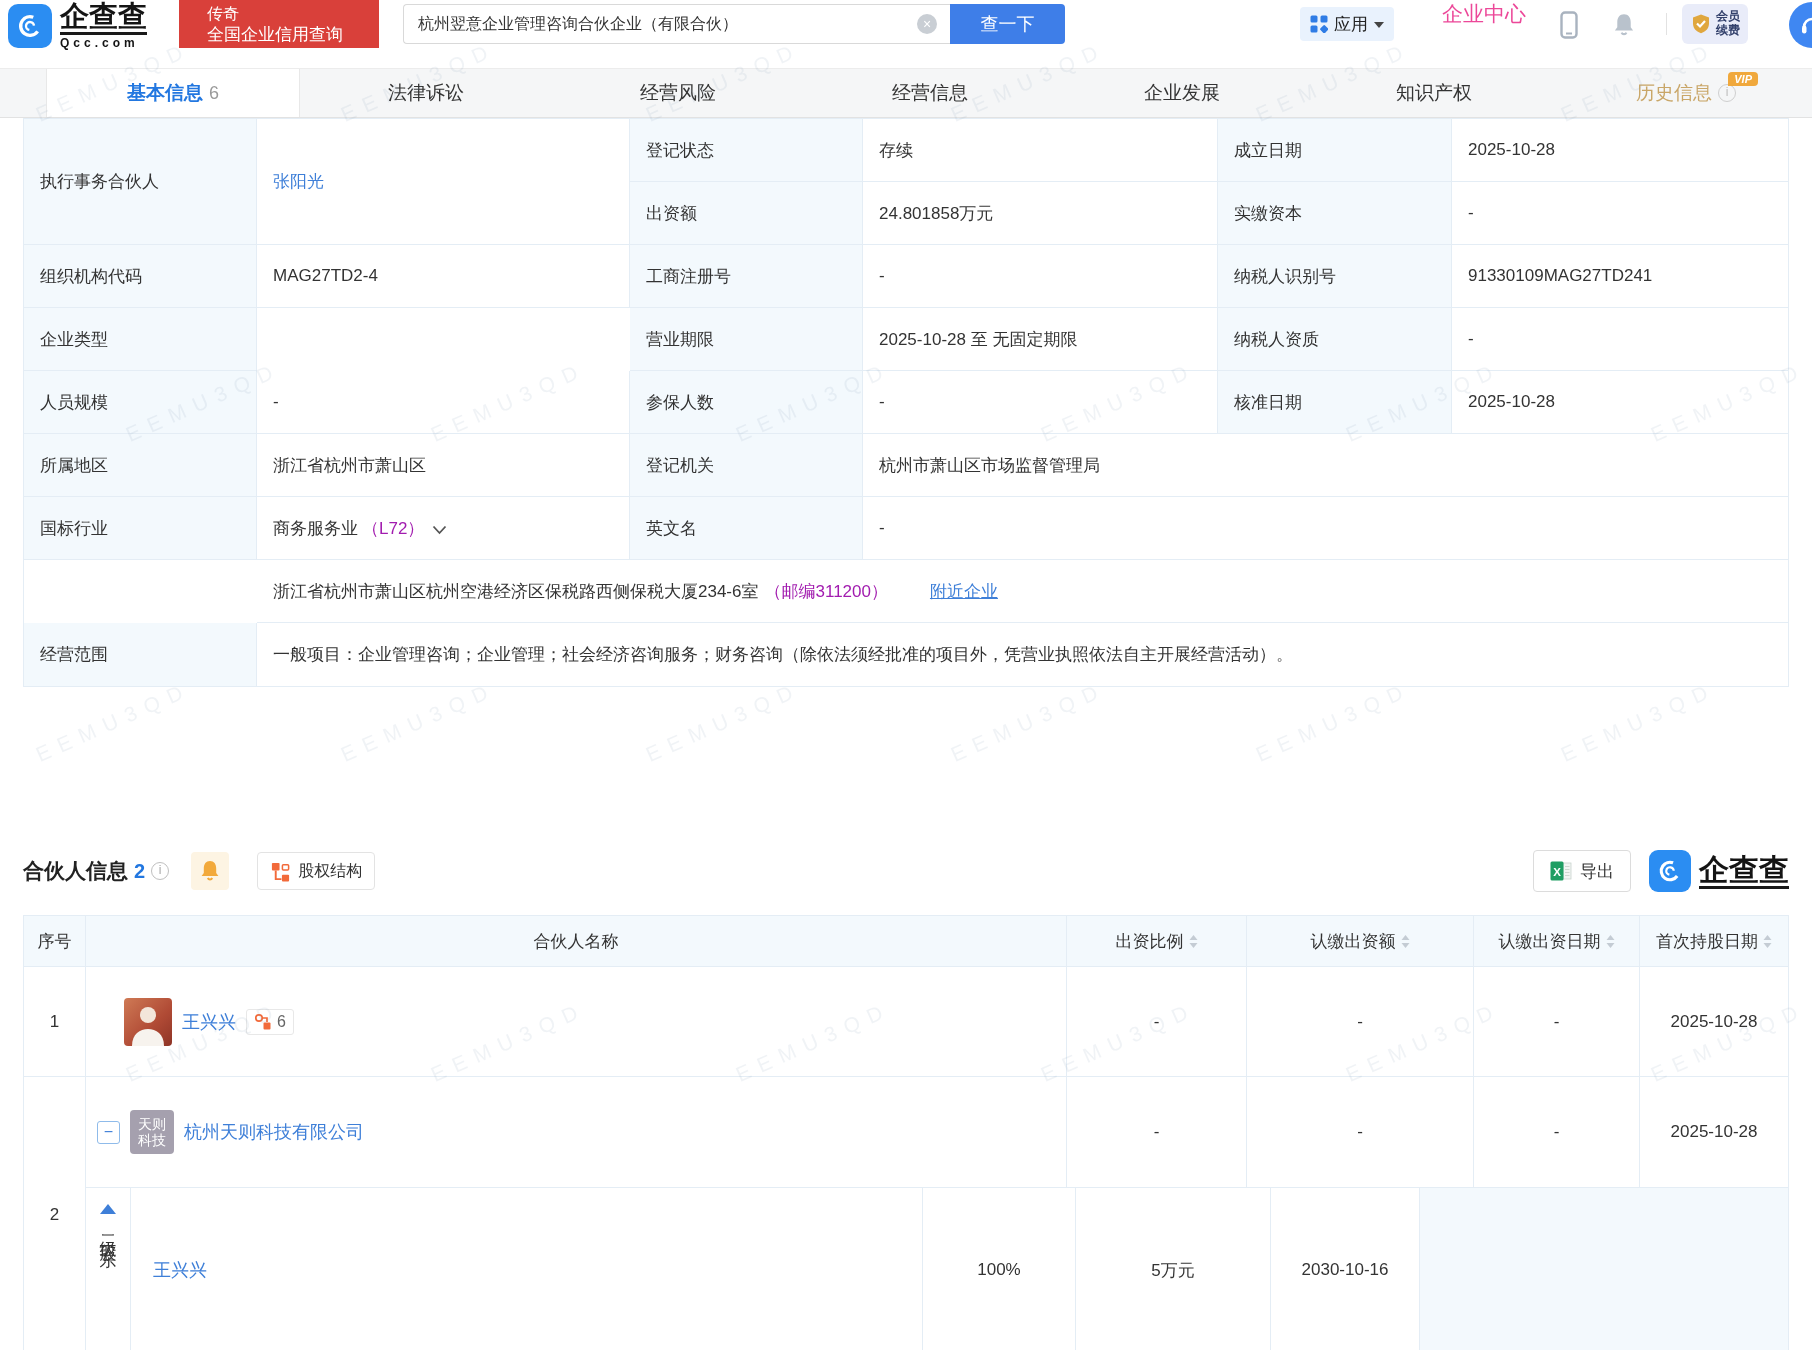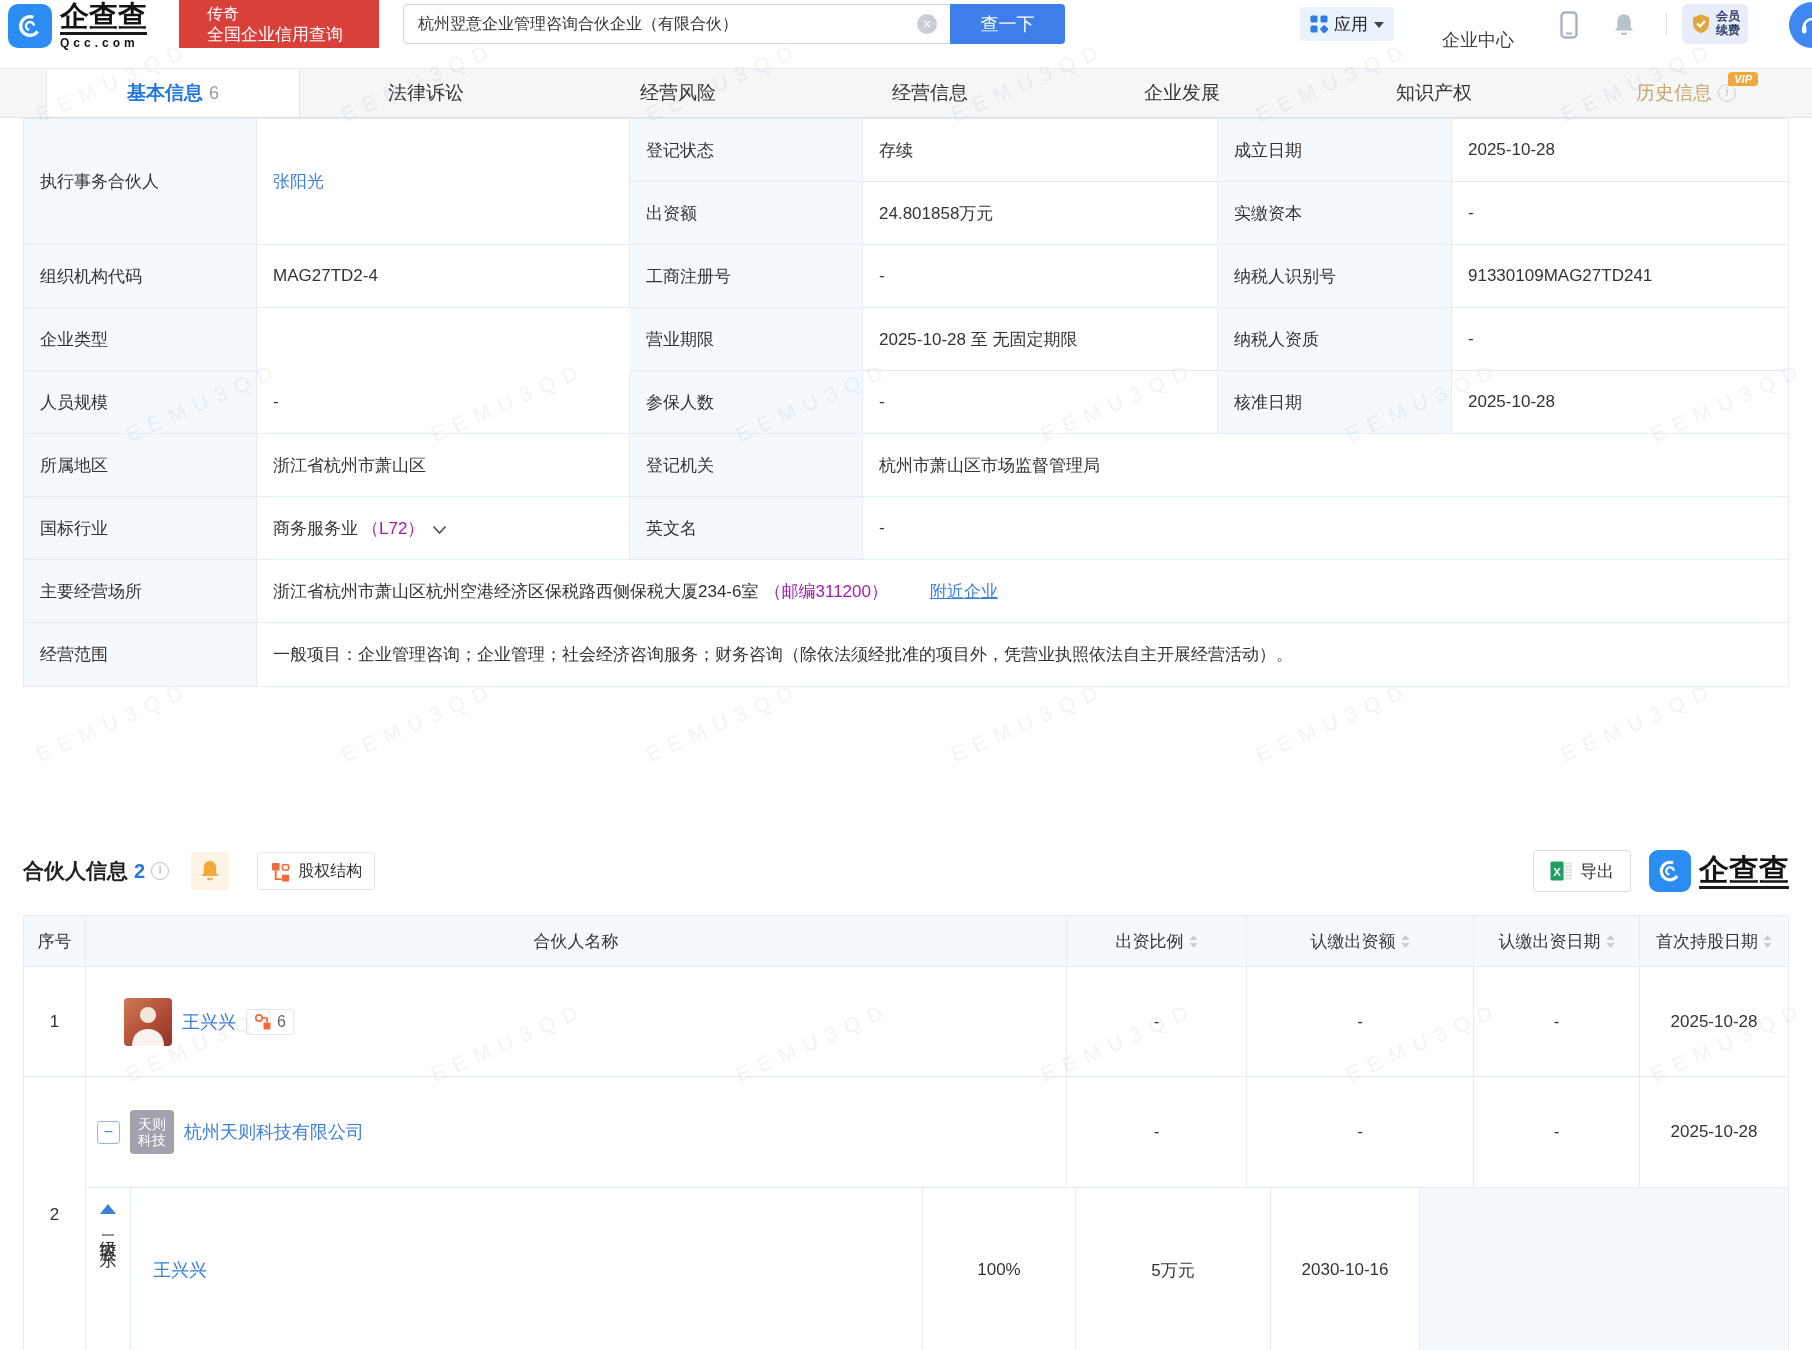--- a/index.html
+++ b/index.html
@@ -33,21 +33,21 @@
   .clear-ic { position:absolute; right:128px; top:10px; width:20px; height:20px; border-radius:50%;
     background:#c9ced4; color:#fff; font-size:14px; line-height:20px; text-align:center; cursor:pointer; }
   .clear-ic::before { content:"×"; }
   .go-btn { width:115px; height:40px; background:#3e7ee8; color:#fff; font-size:18px;
     border:none; border-radius:0 4px 4px 0; cursor:pointer; font-family:inherit; }
   .apps { position:absolute; left:1300px; top:7px; height:34px; background:#e9f2fd; border-radius:4px;
     display:flex; align-items:center; gap:6px; padding:0 10px; cursor:pointer; }
   .apps .t { font-size:17px; color:#222; }
   .caret { width:0; height:0; border-left:5px solid transparent; border-right:5px solid transparent;
     border-top:6px solid #444; margin-top:2px; }
-  .ent-center { position:absolute; left:1442px; top:28px; font-size:18px; color:#404040; cursor:pointer; }
+  .ent-center { position:absolute; left:1442px; top:0; font-size:21px; color:#ec4899; cursor:pointer; }
   .ic-btn { position:absolute; top:11px; cursor:pointer; }
   .hdr-divider { position:absolute; left:1666px; top:13px; width:1px; height:22px; background:#e2e2e2; }
   .vip-badge { position:absolute; left:1682px; top:4px; height:40px; background:#e9ecf9; border-radius:6px;
     display:flex; align-items:center; gap:4px; padding:0 8px; cursor:pointer; }
   .vip-badge .txt { font-size:12px; font-weight:bold; color:#32406b; line-height:1.15; }
   .headset-circle { position:absolute; left:1789px; top:2px; width:46px; height:46px; border-radius:50%;
     background:#3f87f2; display:flex; align-items:center; justify-content:center; cursor:pointer; }
 
   
   #tabbar { position:absolute; left:0; top:68px; width:1812px; height:50px; background:#f5f6f7;
@@ -271,21 +271,20 @@
   <div class="cell" style="grid-area:7/2/8/3">
     <span>商务服务业</span>
     <span class="gray" style="margin-left:4px">（L72）</span>
     <svg class="chev" width="15" height="10" viewBox="0 0 15 10">
       <polyline points="1.5,1.5 7.5,8 13.5,1.5" fill="none" stroke="#555" stroke-width="1.8"></polyline>
     </svg>
   </div>
   <div class="cell lb" style="grid-area:7/3/8/4">英文名</div>
   <div class="cell" style="grid-area:7/4/8/7; border-right:none">-</div>
 
-  <div class="cell lb" style="grid-area:8/1/9/2">主要经营场所</div>
   <div class="cell" style="grid-area:8/2/9/7; border-right:none">
     <span>浙江省杭州市萧山区杭州空港经济区保税路西侧保税大厦234-6室</span>
     <span class="gray" style="margin-left:6px">（邮编311200）</span>
     <span class="lnk u" style="margin-left:42px">附近企业</span>
   </div>
 
   <div class="cell lb" style="grid-area:9/1/10/2; border-bottom:none">经营范围</div>
   <div class="cell" style="grid-area:9/2/10/7; border-right:none; border-bottom:none">一般项目：企业管理咨询；企业管理；社会经济咨询服务；财务咨询（除依法须经批准的项目外，凭营业执照依法自主开展经营活动）。</div>
 </div>
 

